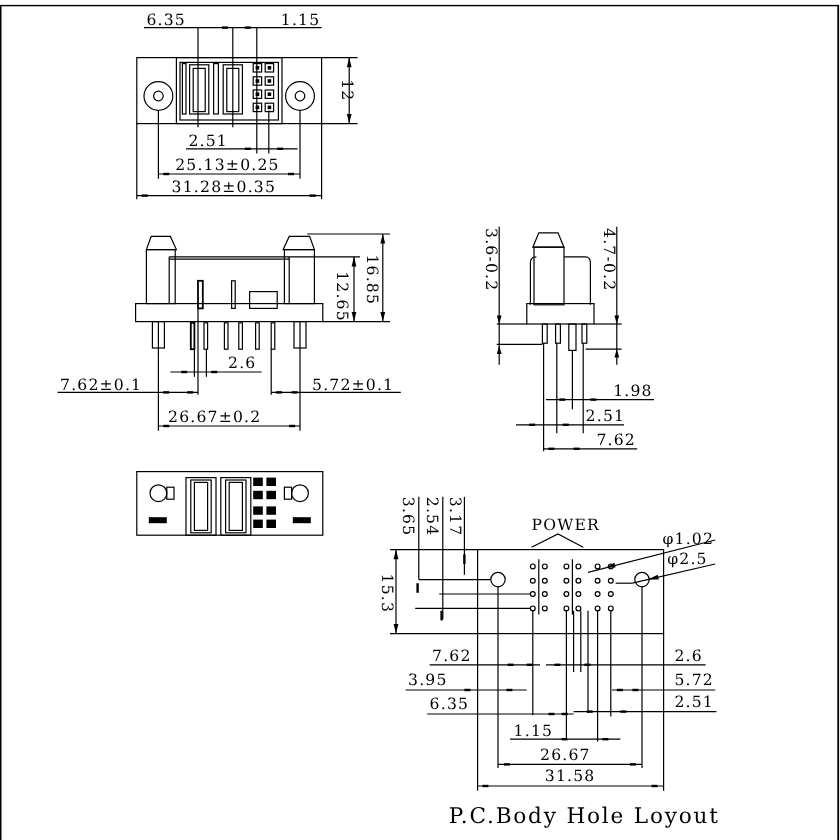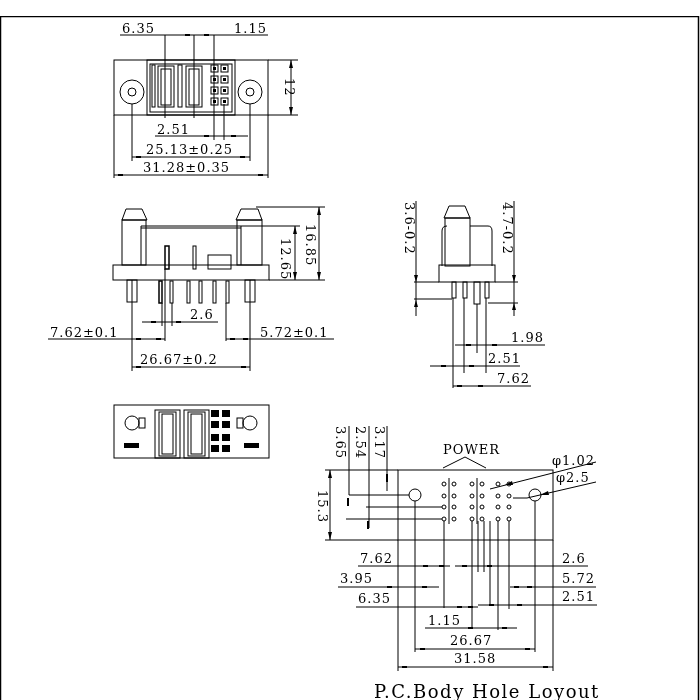--- a/index.html
+++ b/index.html
@@ -1,17 +1,17 @@
 <!DOCTYPE html>
 <html><head>
 <meta charset="utf-8">
 <style>
   html, body { margin: 0; padding: 0; background: #ffffff; }
   body { width: 700px; height: 700px; overflow: hidden; }
-  #frame { position: absolute; left: 0; top: 16px; width: 700px; height: 536px; }
+  #frame { position: absolute; left: 0; top: 4px; width: 700px; height: 536px; }
   svg text { font-family: "DejaVu Serif", "Liberation Serif", serif; fill: #000; }
   .dim { font-size: 13px; letter-spacing: 1px; }
   .title { font-size: 18px; letter-spacing: 1.5px; }
   .ln { stroke: #000; stroke-width: 1; fill: none; }
   .thk { stroke: #000; stroke-width: 1.5; fill: none; }
   .fill { fill: #000; }
 </style>
 </head>
 <body>
 

